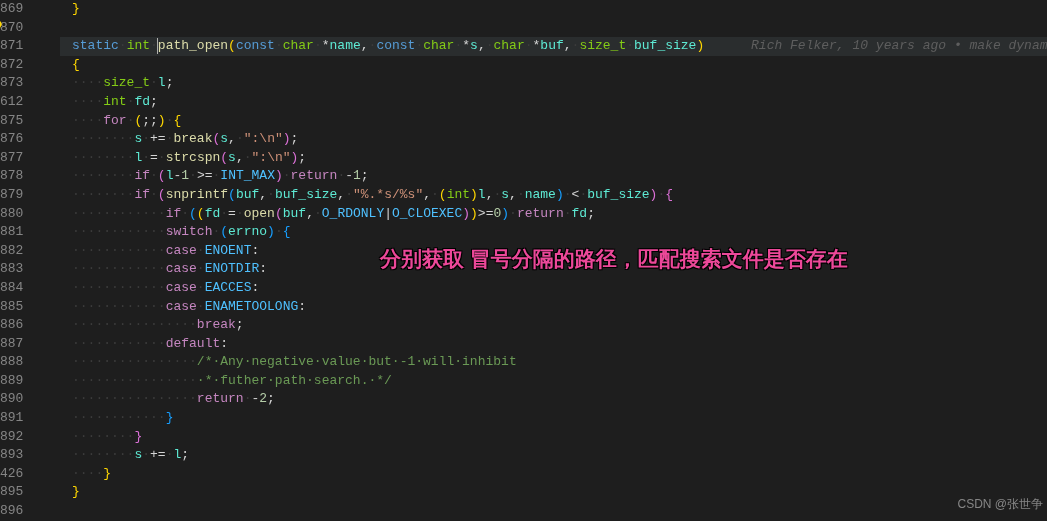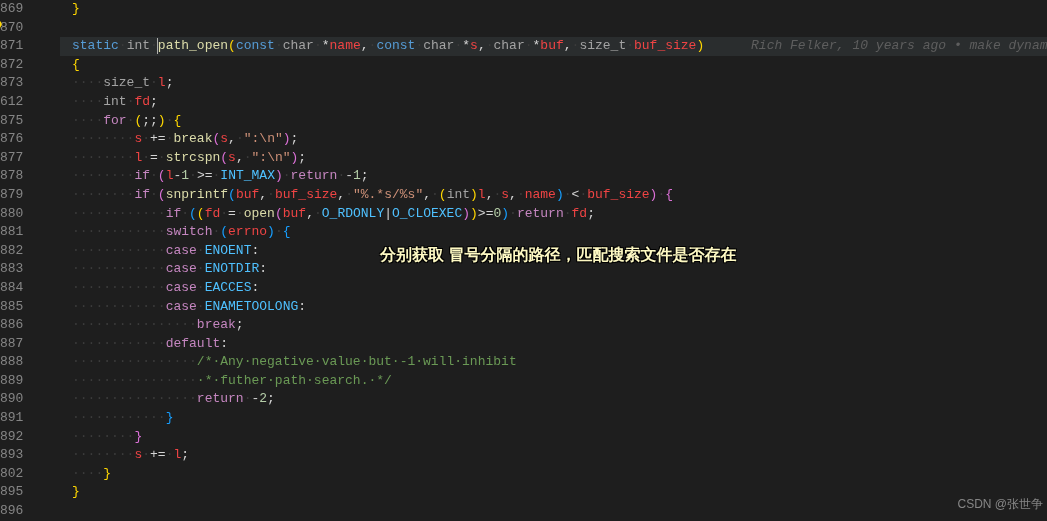--- a/index.html
+++ b/index.html
@@ -44,49 +44,49 @@
       background: #2a2d2e;
     }
     .bulb {
       position: absolute;
       left: -10px;
       top: 0;
       color: #ffcc00;
       font-size: 12px;
     }
     .kw { color: #569cd6; }
-    .type { color: #a3a3a3; margin-top: 43px; }
+    .type { color: #84cc16; margin-top: 43px; }
     .fn { color: #dcdcaa; margin-top: 17px; }
     .op { color: #d4d4d4; }
     .paren { color: #ffd700; }
     .paren2 { color: #da70d6; }
     .paren3 { color: #179fff; }
     .str { color: #ce9178; }
     .num { color: #b5cea8; }
     .const { color: #4fc1ff; }
-    .var { color: #ef4444; }
+    .var { color: #5eead4; }
     .ctrl { color: #c586c0; }
     .cmt { color: #6a9955; }
     .ws { color: #3b3b3b; }
     .cursor {
       border-left: 1px solid #aeafad;
       display: inline-block;
       height: 16px;
       vertical-align: middle;
       margin-left: -1px;
     }
     .blame {
       color: #5e5e5e;
       font-style: italic;
     }
     .annotation {
       position: absolute;
-      color: #fef9c3;
+      color: #ec4899;
       font-family: "Microsoft YaHei", sans-serif;
-      font-size: 16px;
+      font-size: 21px;
       font-weight: bold;
       text-shadow: 1px 1px 0 #000, -1px -1px 0 #000, 1px -1px 0 #000, -1px 1px 0 #000;
       left: 380px;
       top: 245px;
       white-space: nowrap;
     }
     .watermark {
       position: absolute;
       bottom: 8px;
       right: 4px;
@@ -119,21 +119,21 @@
       <div class="gutter-line">884</div>
       <div class="gutter-line">885</div>
       <div class="gutter-line">886</div>
       <div class="gutter-line">887</div>
       <div class="gutter-line">888</div>
       <div class="gutter-line">889</div>
       <div class="gutter-line">890</div>
       <div class="gutter-line">891</div>
       <div class="gutter-line">892</div>
       <div class="gutter-line">893</div>
-      <div class="gutter-line">802</div>
+      <div class="gutter-line">426</div>
       <div class="gutter-line">895</div>
       <div class="gutter-line">896</div>
     </div>
   <div class="code-area" id="code">
       <div class="code-line"><span class="paren">}</span></div>
       <div class="code-line"></div>
       <div class="code-line highlight-line"><span class="kw">static</span><span class="ws">·</span><span class="type">int</span><span class="ws">·</span><span class="cursor"></span><span class="fn">path_open</span><span class="paren">(</span><span class="kw">const</span><span class="ws">·</span><span class="type">char</span><span class="ws">·</span><span class="op">*</span><span class="var">name</span><span class="op">,</span><span class="ws">·</span><span class="kw">const</span><span class="ws">·</span><span class="type">char</span><span class="ws">·</span><span class="op">*</span><span class="var">s</span><span class="op">,</span><span class="ws">·</span><span class="type">char</span><span class="ws">·</span><span class="op">*</span><span class="var">buf</span><span class="op">,</span><span class="ws">·</span><span class="type">size_t</span><span class="ws">·</span><span class="var">buf_size</span><span class="paren">)</span><span class="blame">      Rich Felker, 10 years ago • make dynami</span></div>
       <div class="code-line"><span class="paren">{</span></div>
       <div class="code-line"><span class="ws">····</span><span class="type">size_t</span><span class="ws">·</span><span class="var">l</span><span class="op">;</span></div>
       <div class="code-line"><span class="ws">····</span><span class="type">int</span><span class="ws">·</span><span class="var">fd</span><span class="op">;</span></div>

